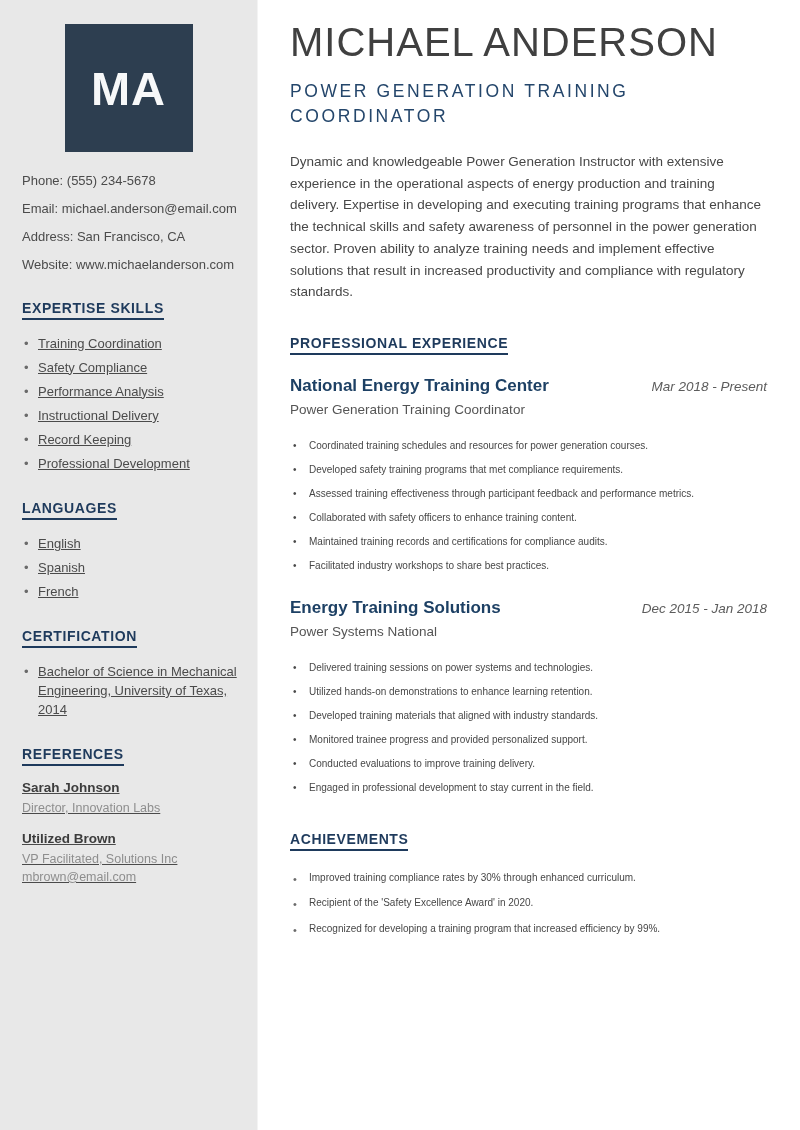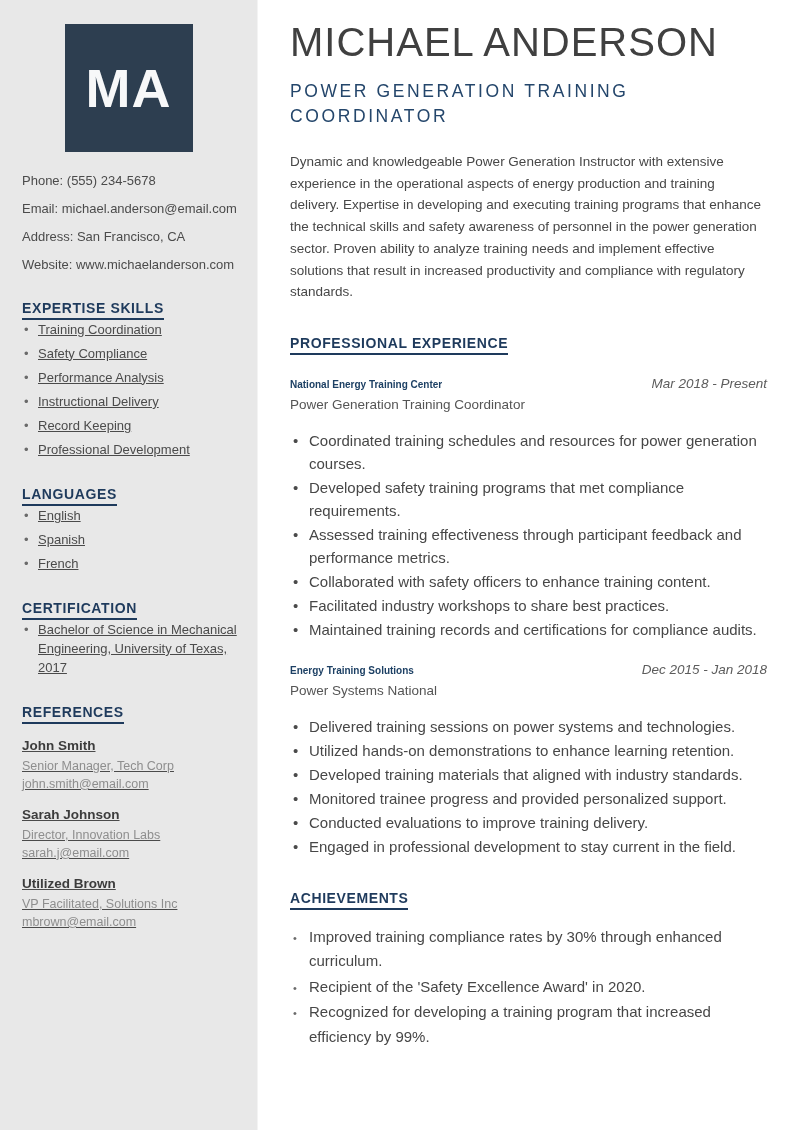--- a/index.html
+++ b/index.html
@@ -19,36 +19,36 @@
     padding-top: 24px;
     border-right: 1px solid #f3f3f3;
   }
   .avatar {
     width: 128px; height: 128px;
     margin: 0 auto 21px auto;
     background: #2d3e50;
     display: flex; align-items: center; justify-content: center;
   }
   .avatar span {
-    color: #f7f8f9; font-size: 54px; font-weight: bold; letter-spacing: 1px;
+    color: #f7f8f9; font-size: 47px; font-weight: bold; letter-spacing: 1px;
   }
   .side-block { padding: 0 14px 0 22px; }
   .contact-line {
     font-size: 13px; color: #4b4b4b; line-height: 1.2;
     margin-bottom: 12.5px;
   }
   .side-heading, .main-heading {
     display: inline-block;
     color: #1e3a5c; font-weight: bold; font-size: 14px;
     letter-spacing: 0.6px;
     border-bottom: 2px solid #1e3a5c;
     padding-bottom: 2px;
   }
   .side-section { margin-top: 26px; text-decoration: underline; }
-  .side-list { list-style: none; }
+  .side-list { list-style: none; margin-top: 14px; }
   .side-list li {
     position: relative; padding-left: 16px;
     font-size: 13px; color: #4b4b4b; line-height: 19px;
     margin-bottom: 5px;
   }
   .side-list li::before {
     content: "•"; position: absolute; left: 2px; color: #6a6a6a;
   }
   .ref-entry { margin-top: 14px; }
   .ref-name { font-size: 13.5px; font-weight: bold; color: #3c3c3c; margin-bottom: 4px; }
@@ -66,27 +66,27 @@
     line-height: 25px; font-weight: normal;
     max-width: 420px;
   }
   .summary {
     margin-top: 22px;
     font-size: 13.5px; color: #474747; line-height: 21.7px;
   }
   .main-section { margin-top: 31px; }
   .job { margin-top: 21px; }
   .job-header { display: flex; justify-content: space-between; align-items: baseline; }
-  .company { font-size: 10px; font-weight: bold; color: #1d4064; }
+  .company { font-size: 17px; font-weight: bold; color: #1d4064; }
   .dates { font-size: 13.5px; font-style: italic; color: #5c5c5c; }
   .role { margin-top: 6px; font-size: 13.5px; color: #555555; }
   .bullets { list-style: none; margin-top: 17px; }
   .bullets li {
     position: relative; padding-left: 19px;
-    font-size: 15px; color: #474747; line-height: 23px;
+    font-size: 10px; color: #474747; line-height: 23px;
     margin-bottom: 1px;
   }
   .bullets li::before {
     content: "•"; position: absolute; left: 3px; color: #4a4a4a;
   }
   .bullets.small li::before { font-size: 11px; top: 1px; color: #6a6a6a; }
   .bullets.small { margin-top: 15px; }
   .bullets.small li { line-height: 24.5px; }
 </style>
 </head>
@@ -124,37 +124,31 @@
       <ul class="side-list">
         <li>English</li>
         <li>Spanish</li>
         <li>French</li>
       </ul>
     </div>
 
     <div class="side-block side-section">
       <span class="side-heading">CERTIFICATION</span>
       <ul class="side-list">
-        <li>Bachelor of Science in Mechanical Engineering, University of Texas, 2017</li>
+        <li>Bachelor of Science in Mechanical Engineering, University of Texas, 2014</li>
       </ul>
     </div>
 
     <div class="side-block side-section">
       <span class="side-heading">REFERENCES</span>
 
-      <div class="ref-entry">
-        <div class="ref-name">John Smith</div>
-        <div class="ref-sub">Senior Manager, Tech Corp</div>
-        <div class="ref-sub">john.smith@email.com</div>
-      </div>
 
       <div class="ref-entry">
         <div class="ref-name">Sarah Johnson</div>
         <div class="ref-sub">Director, Innovation Labs</div>
-        <div class="ref-sub">sarah.j@email.com</div>
       </div>
 
       <div class="ref-entry">
         <div class="ref-name">Utilized Brown</div>
         <div class="ref-sub">VP Facilitated, Solutions Inc</div>
         <div class="ref-sub">mbrown@email.com</div>
       </div>
     </div>
 
   </aside>
@@ -173,22 +167,22 @@
         <div class="job-header">
           <span class="company">National Energy Training Center</span>
           <span class="dates">Mar 2018 - Present</span>
         </div>
         <div class="role">Power Generation Training Coordinator</div>
         <ul class="bullets">
           <li>Coordinated training schedules and resources for power generation courses.</li>
           <li>Developed safety training programs that met compliance requirements.</li>
           <li>Assessed training effectiveness through participant feedback and performance metrics.</li>
           <li>Collaborated with safety officers to enhance training content.</li>
+          <li>Maintained training records and certifications for compliance audits.</li>
           <li>Facilitated industry workshops to share best practices.</li>
-          <li>Maintained training records and certifications for compliance audits.</li>
         </ul>
       </div>
 
       <div class="job">
         <div class="job-header">
           <span class="company">Energy Training Solutions</span>
           <span class="dates">Dec 2015 - Jan 2018</span>
         </div>
         <div class="role">Power Systems National</div>
         <ul class="bullets">

